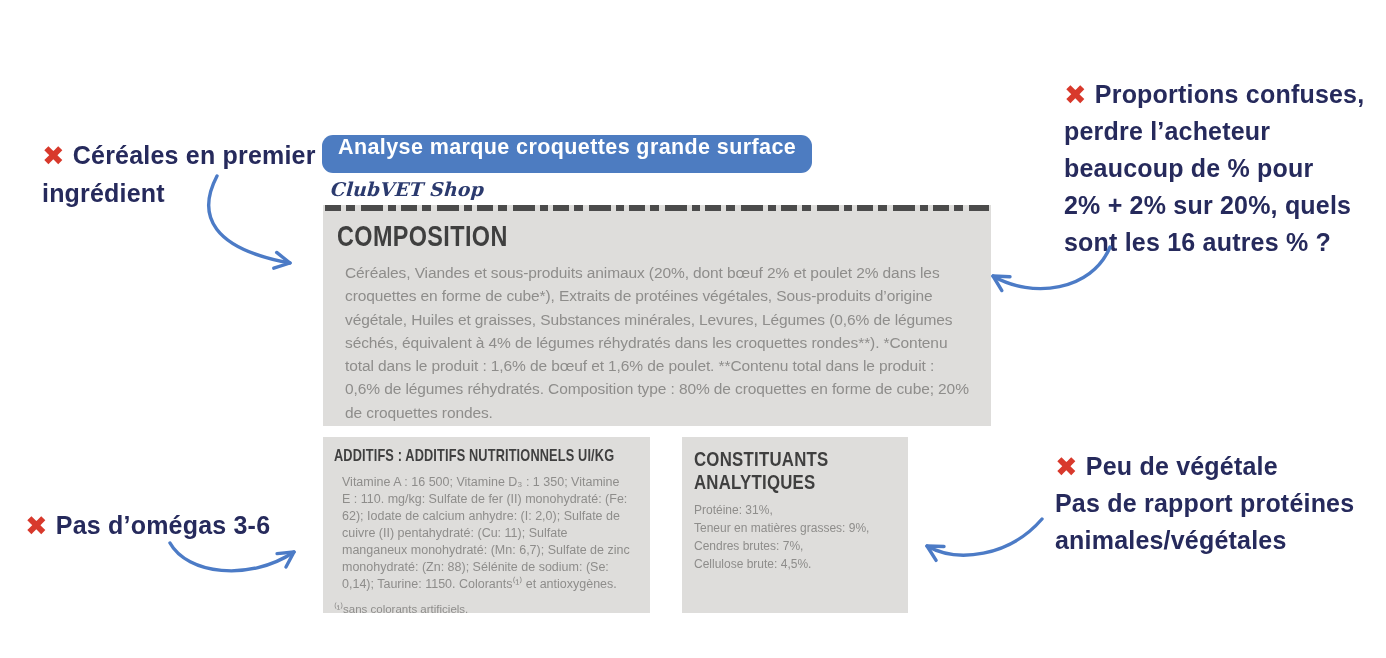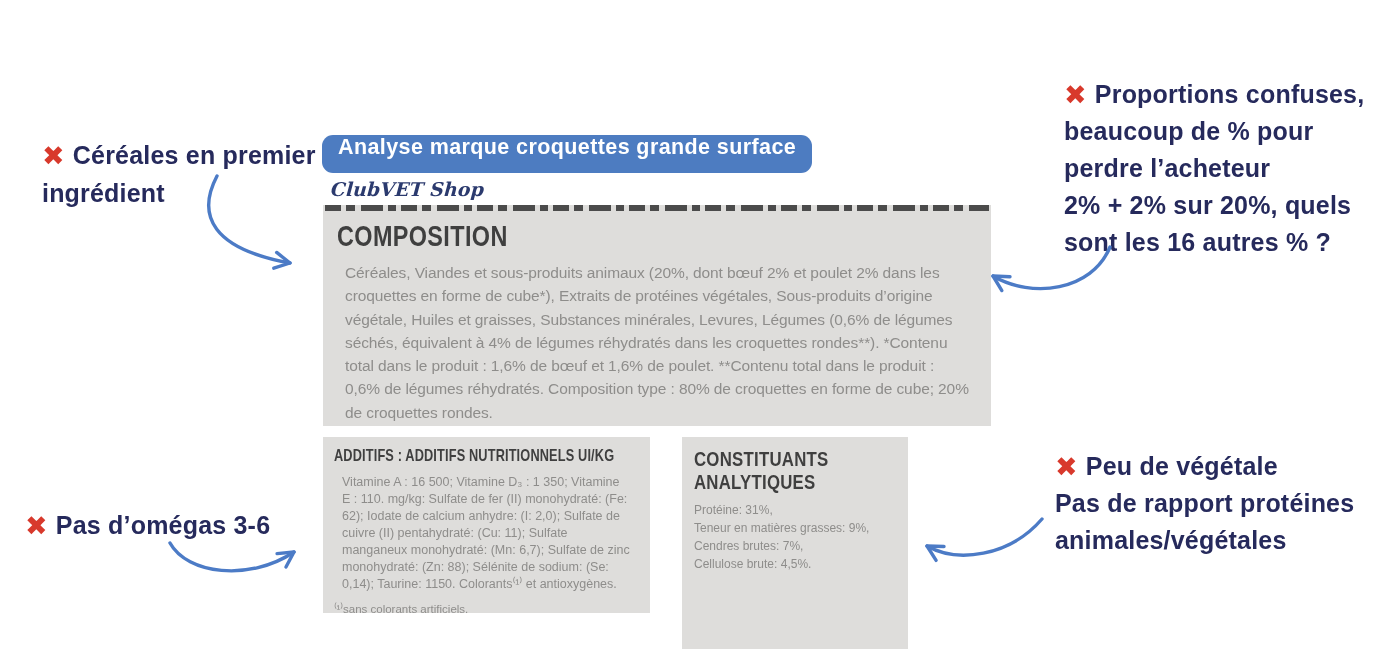--- a/index.html
+++ b/index.html
@@ -20,21 +20,21 @@
     position:absolute;left:331px;top:178px;
     font-family:"DejaVu Serif",serif;font-style:italic;font-weight:700;
     font-size:19px;color:#2b3a6e;transform:skewX(-4deg);
   }
   
   .label-box{
     position:absolute;background:var(--c-box_gray);box-sizing:border-box;
   }
   .box-composition{left:323px;top:205px;width:668px;height:221px;padding:12px 14px 8px;}
   .box-additifs{left:323px;top:437px;width:327px;height:176px;padding:9px 11px 6px;}
-  .box-constituants{left:682px;top:437px;width:226px;height:212px;padding:11px 12px 6px;}
+  .box-constituants{left:682px;top:437px;width:226px;height:176px;padding:11px 12px 6px;}
   .crop-strip{
     position:absolute;top:0;left:2px;right:2px;height:6px;
     background:repeating-linear-gradient(90deg,
       #4b4b4b 0 16px, var(--c-box_gray) 16px 21px,
       #4b4b4b 21px 30px, var(--c-box_gray) 30px 36px,
       #4b4b4b 36px 58px, var(--c-box_gray) 58px 63px,
       #4b4b4b 63px 71px, var(--c-box_gray) 71px 76px);
   }
   .box-heading{
     color:var(--c-label_heading);font-weight:700;white-space:nowrap;
@@ -104,22 +104,22 @@
       <span>Céréales en premier</span>
     </div>
     <div>ingrédient</div>
   </div>
 
   <div class="note note-proportions">
     <div class="note-line">
       <span class="cross-icon">✖</span>
       <span>Proportions confuses,</span>
     </div>
+    <div>perdre l’acheteur</div>
     <div>beaucoup de % pour</div>
-    <div>perdre l’acheteur</div>
     <div>2% + 2% sur 20%, quels</div>
     <div>sont les 16 autres % ?</div>
   </div>
 
   <div class="note note-omegas">
     <div class="note-line">
       <span class="cross-icon">✖</span>
       <span>Pas d’omégas 3-6</span>
     </div>
   </div>

